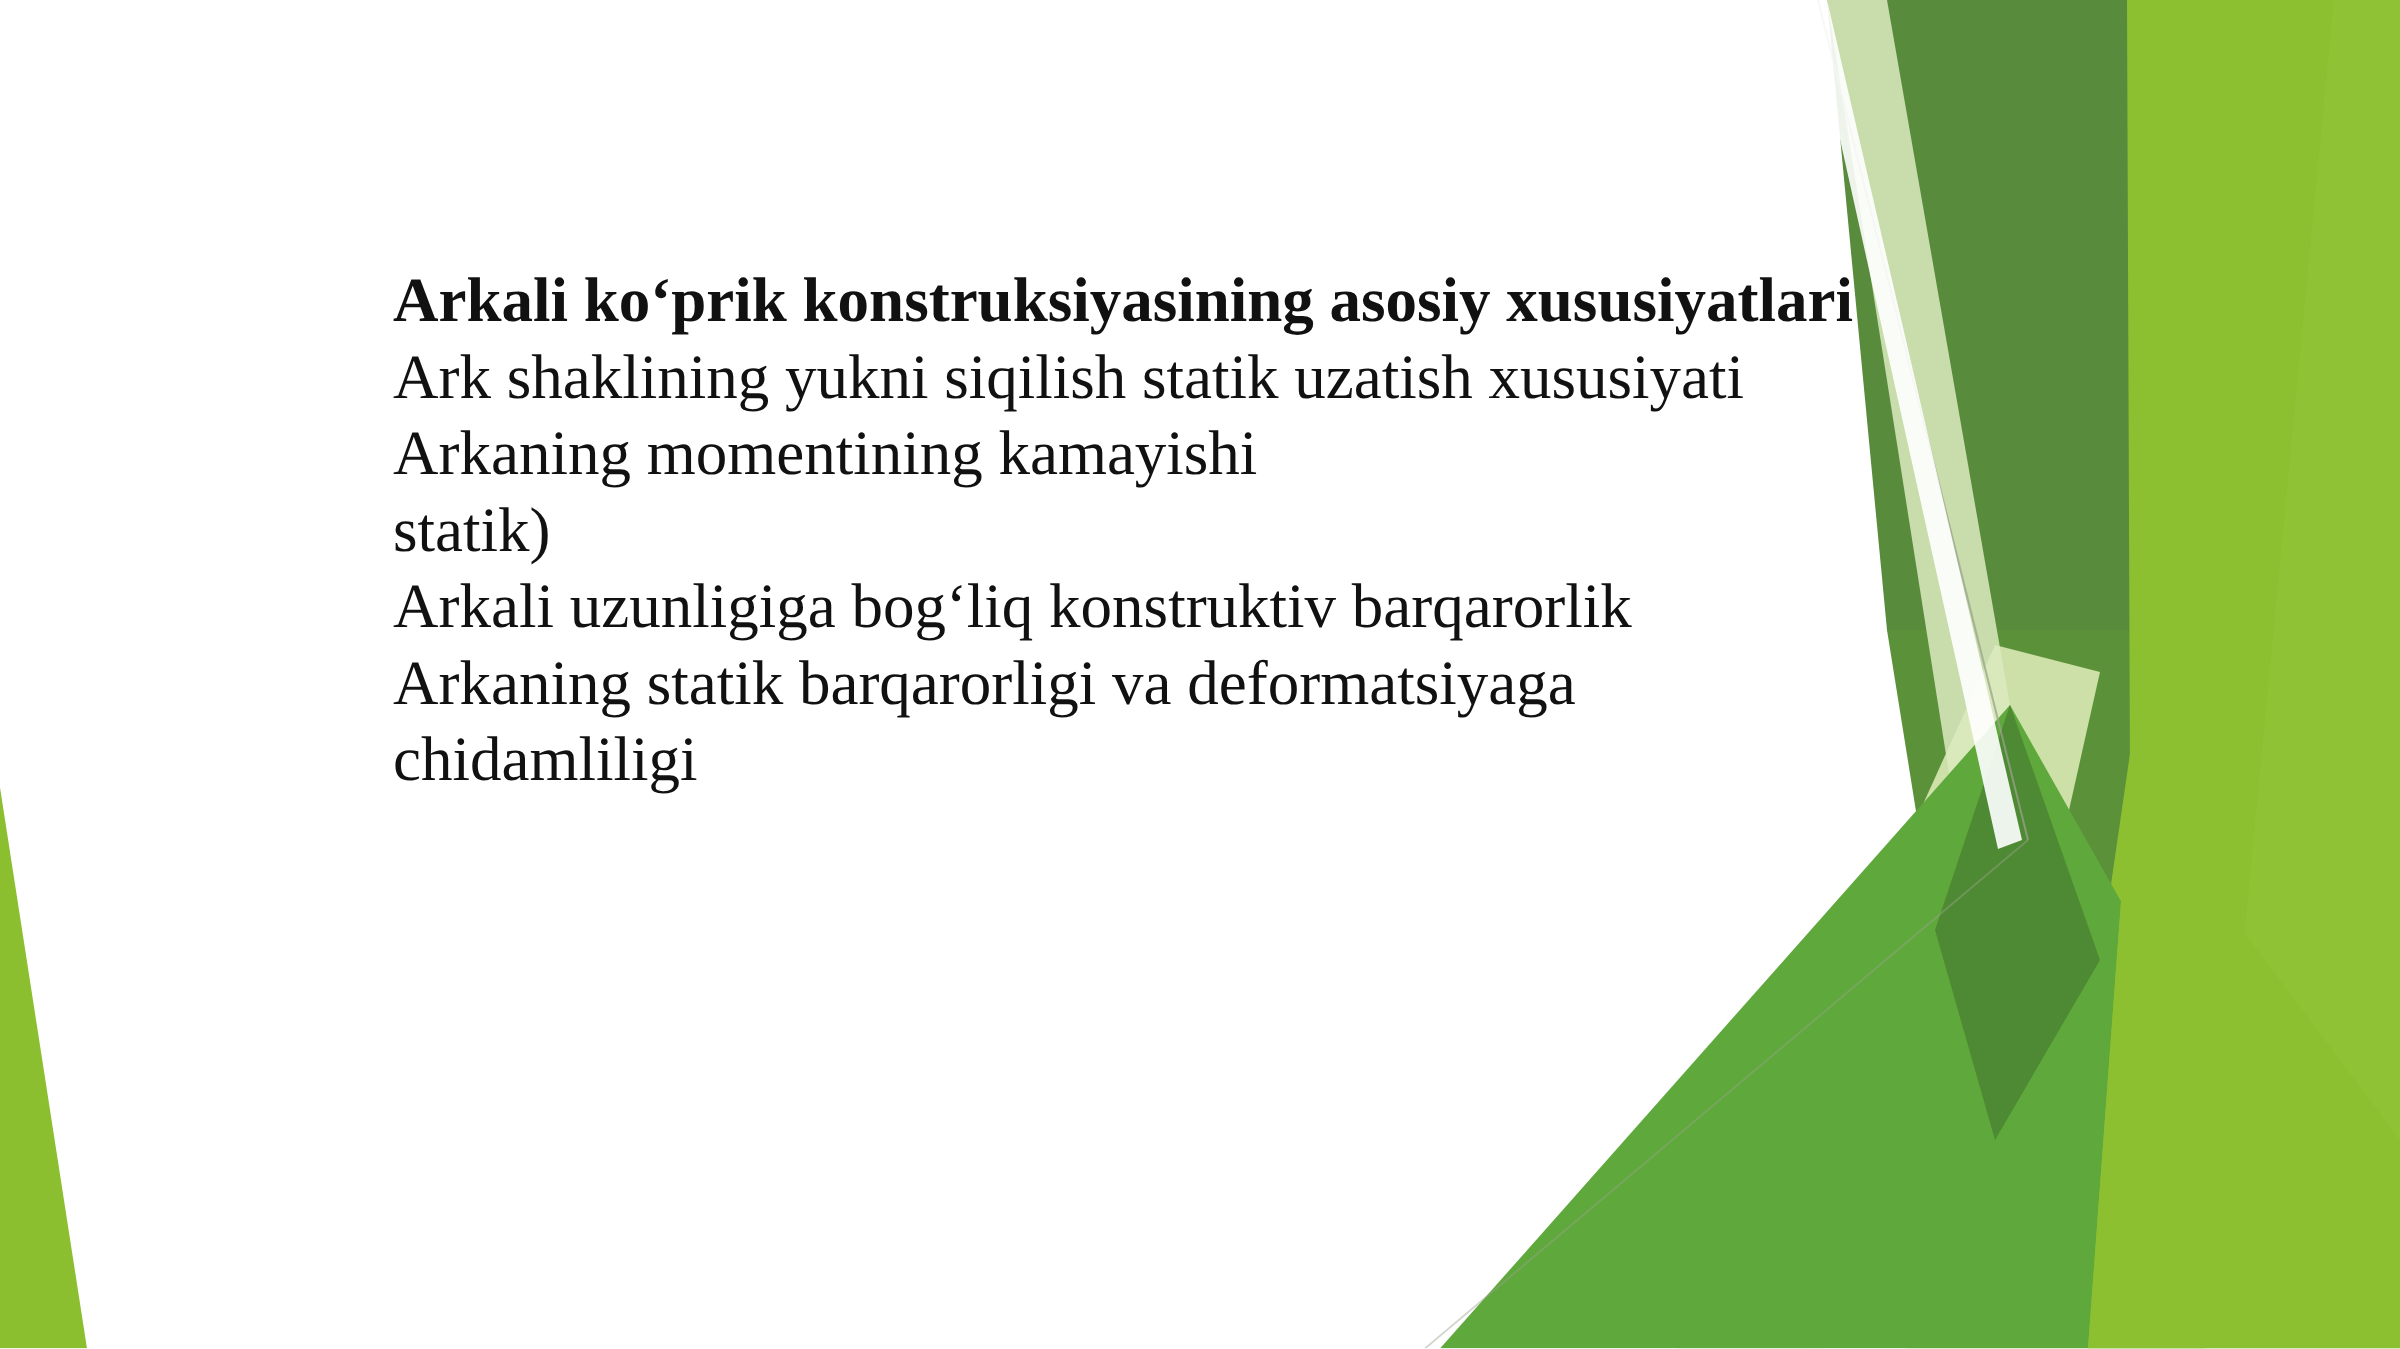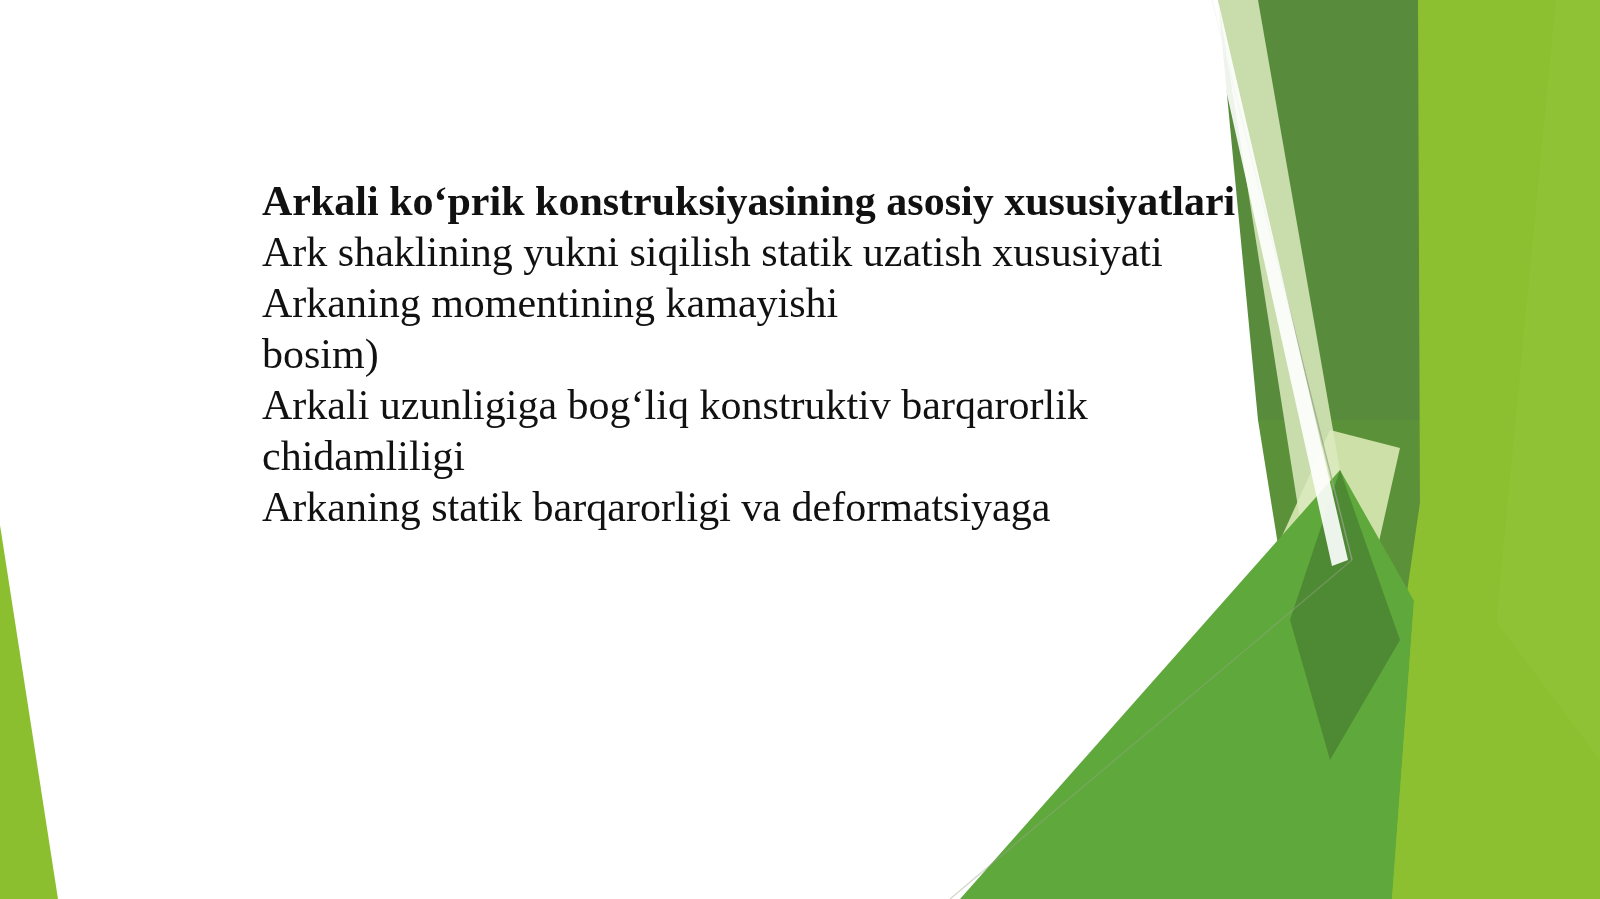--- a/index.html
+++ b/index.html
@@ -79,19 +79,19 @@
     <line x1="1212" y1="0" x2="1352" y2="560" stroke="#9aa38c" stroke-width="1.4" opacity="0.75"></line>
     <line x1="1352" y1="560" x2="950" y2="899" stroke="#9aa38c" stroke-width="1.2" opacity="0.45"></line>
 
     <polygon points="1206,0 1218,0 1348,560 1332,566" fill="#ffffff" opacity="0.9"></polygon>
   </svg>
 
   <div id="text-block">
     <div class="line bold">Arkali ko‘prik konstruksiyasining asosiy xususiyatlari</div>
     <div class="line">Ark shaklining yukni siqilish statik uzatish xususiyati</div>
     <div class="line">Arkaning momentining kamayishi</div>
-    <div class="line">bosim)</div>
+    <div class="line">statik)</div>
     <div class="line">Arkali uzunligiga bog‘liq konstruktiv barqarorlik</div>
+    <div class="line">Arkaning statik barqarorligi va deformatsiyaga</div>
     <div class="line">chidamliligi</div>
-    <div class="line">Arkaning statik barqarorligi va deformatsiyaga</div>
   </div>
 
 </div>
 
 </body></html>

